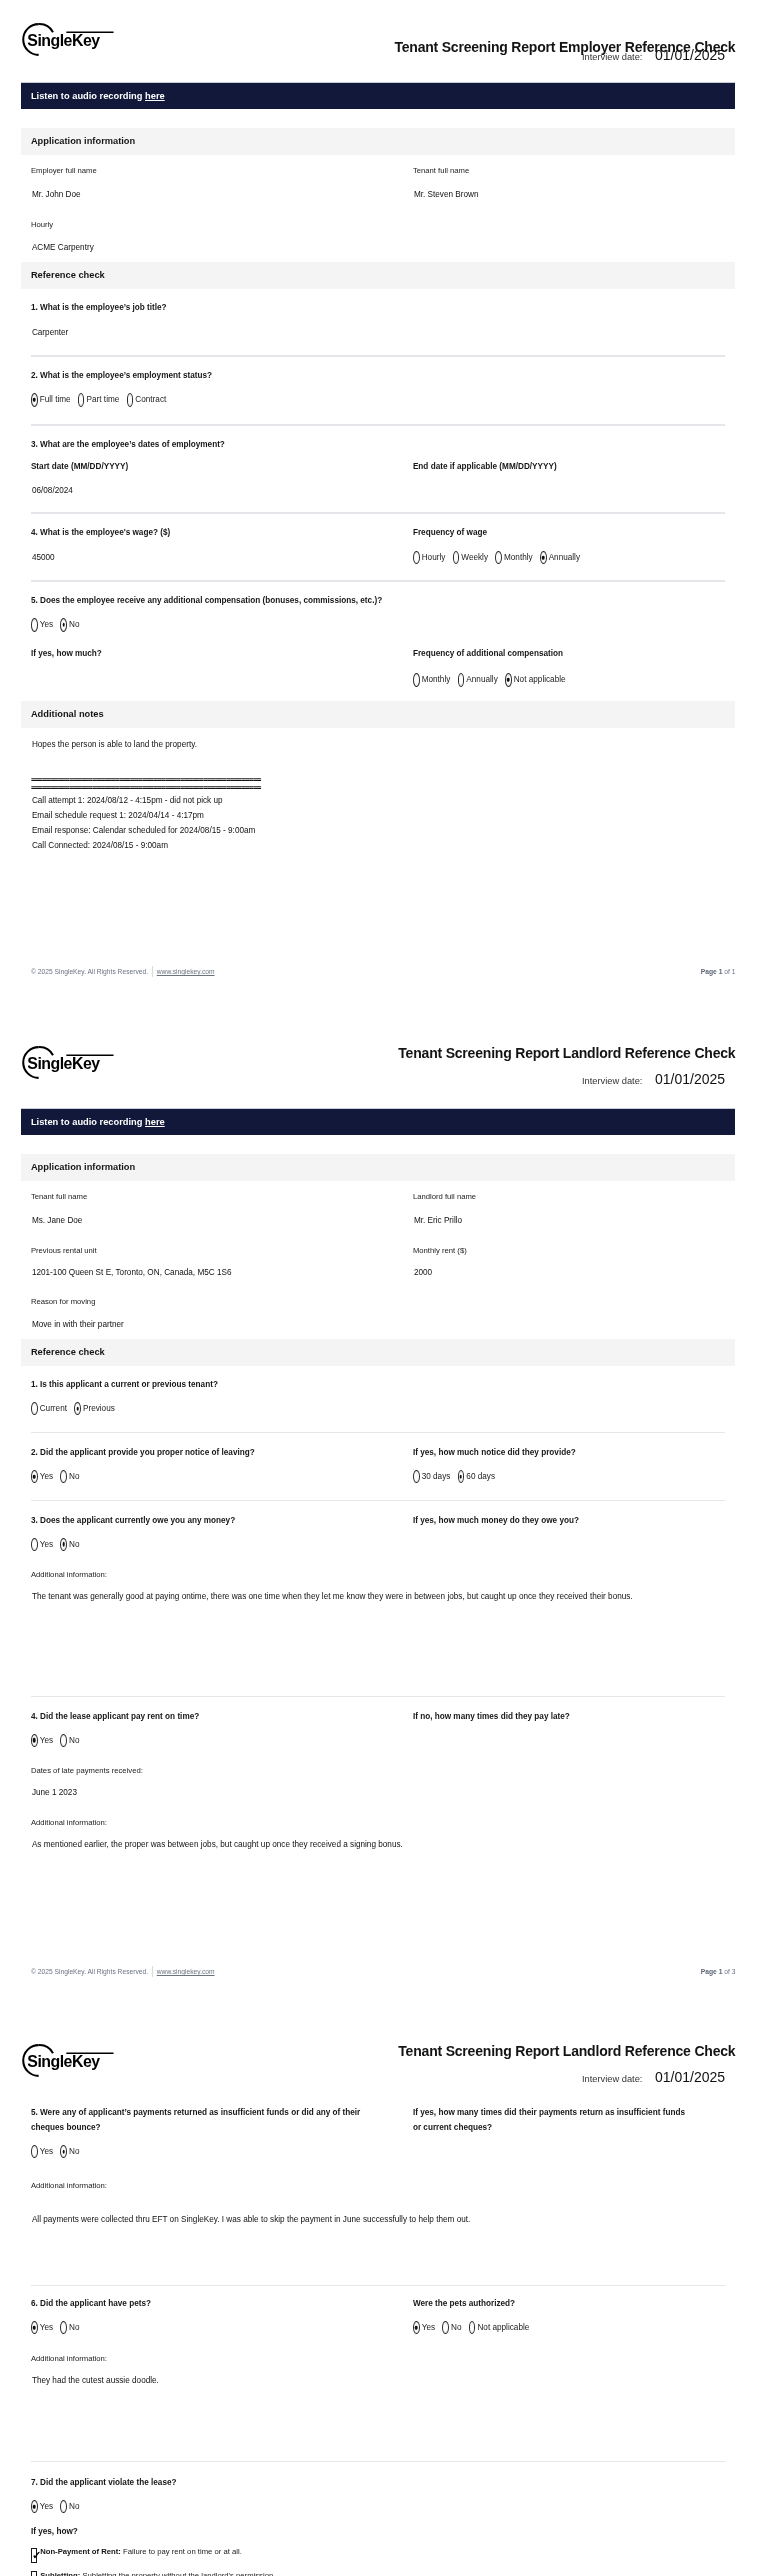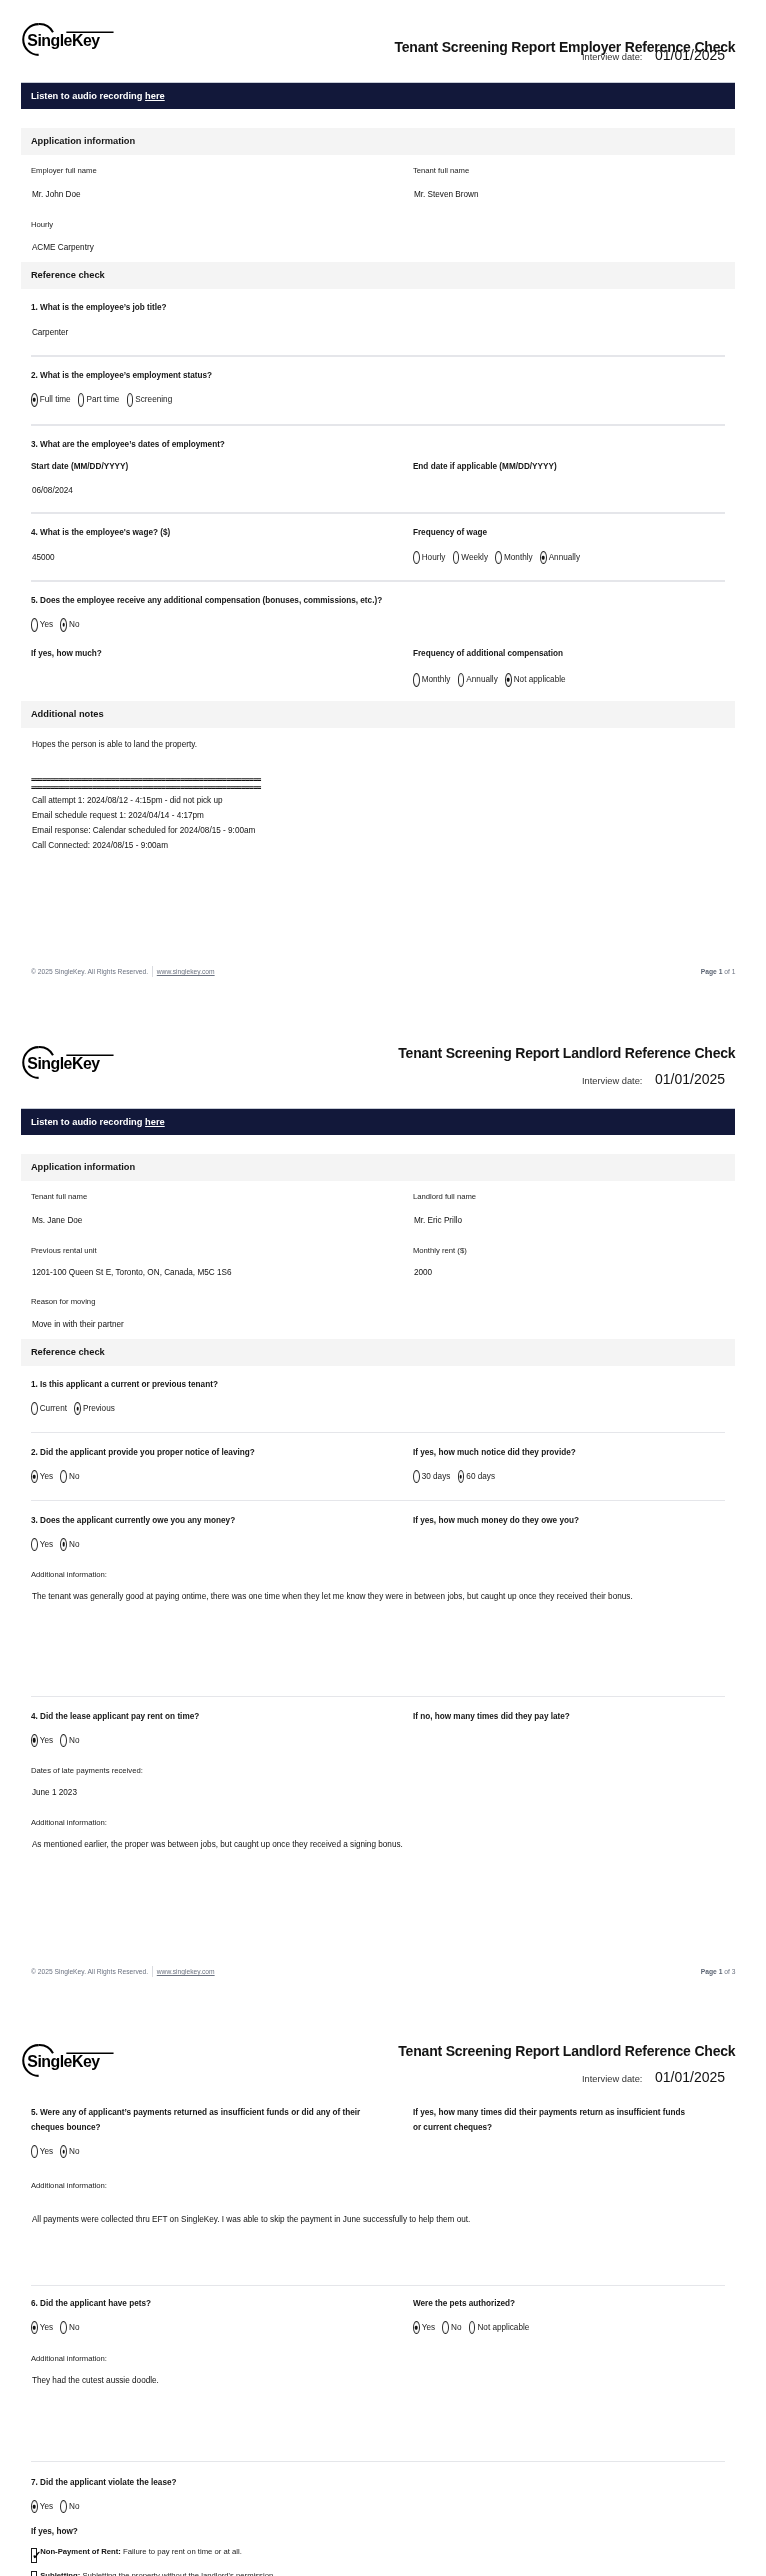--- a/index.html
+++ b/index.html
@@ -211,21 +211,21 @@
         <span class="radio-opt">
           <span class="radio on"></span>
           <span>Full time</span>
         </span>
         <span class="radio-opt">
           <span class="radio"></span>
           <span>Part time</span>
         </span>
         <span class="radio-opt">
           <span class="radio"></span>
-          <span>Screening</span>
+          <span>Contract</span>
         </span>
       </div>
   </div>
   <div class="divider" style="margin:17.5px 10.3px 0"></div>
 
   <div class="content" style="padding-top:12.4px">
     <div class="question">3. What are the employee’s dates of employment?</div>
     <div class="grid2" style="margin-top:7.2px">
       <div>
         <div class="sub-label">Start date (MM/DD/YYYY)</div>

